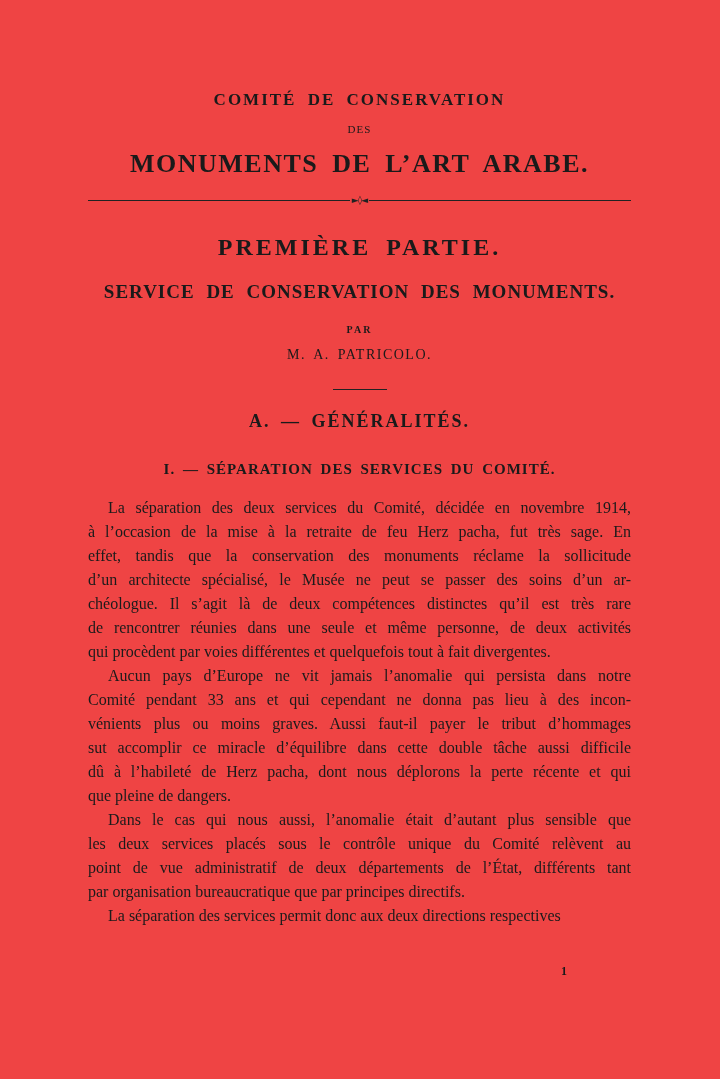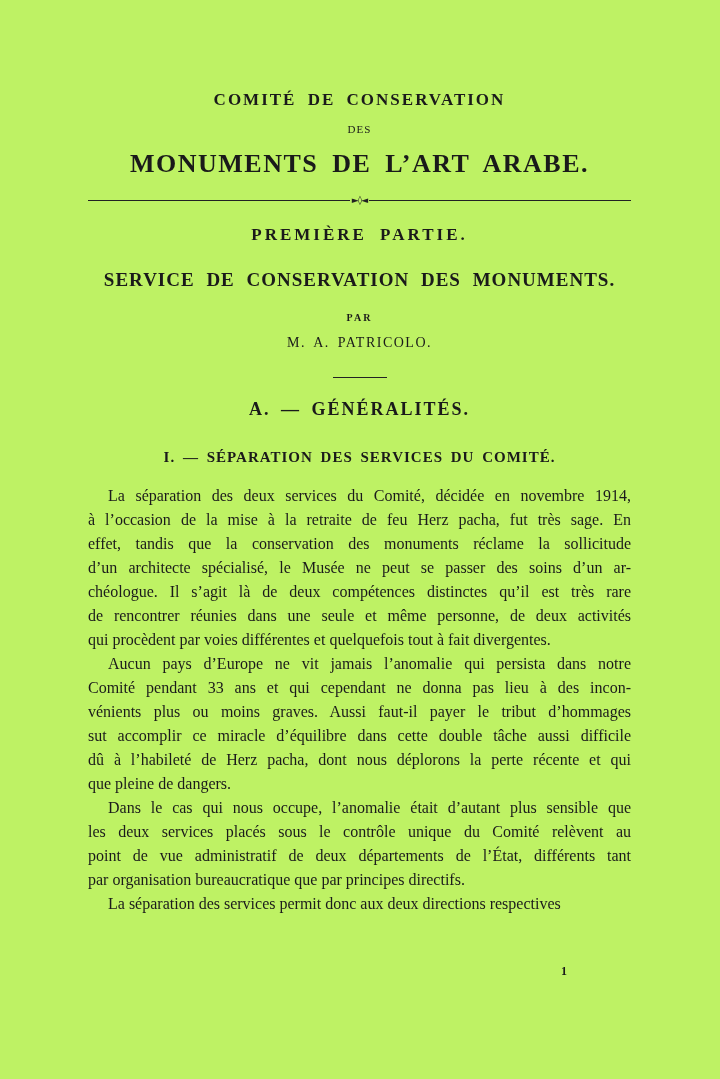--- a/index.html
+++ b/index.html
@@ -1,21 +1,21 @@
 <!DOCTYPE html>
 <html><head>
 <meta charset="utf-8">
 <style>
   * { margin: 0; padding: 0; box-sizing: border-box; }
   html, body { background: #e8e8e8; }
   .page {
     position: relative;
     width: 720px;
     height: 1079px;
-    background: #bef264;
+    background: #ef4444;
     font-family: "Liberation Serif", "DejaVu Serif", serif;
     color: #1a1a1a;
     overflow: hidden;
   }
   .content {
     position: absolute;
     left: 88px;
     top: 90px;
     width: 543px;
   }
@@ -47,22 +47,22 @@
     border-top: 1.4px solid #222;
   }
   .divider .ornament {
     font-family: "DejaVu Sans", sans-serif;
     font-size: 9px; line-height: 9px;
     color: #222;
     padding: 0 2px;
     letter-spacing: -1px;
   }
   .part-title {
-    margin-top: 16px;
-    font-size: 17px; font-weight: bold;
+    margin-top: 28px;
+    font-size: 24px; font-weight: bold;
     letter-spacing: 3px; word-spacing: 6px;
     line-height: 26px;
   }
   .service-title {
     margin-top: 20px;
     font-size: 19px; font-weight: bold;
     letter-spacing: 1px; word-spacing: 6px;
     line-height: 24px;
   }
   .compte {
@@ -165,21 +165,21 @@
         <div class="line">d’un architecte spécialisé, le Musée ne peut se passer des soins d’un ar-</div>
         <div class="line">chéologue. Il s’agit là de deux compétences distinctes qu’il est très rare</div>
         <div class="line">de rencontrer réunies dans une seule et même personne, de deux activités</div>
         <div class="line last">qui procèdent par voies différentes et quelquefois tout à fait divergentes.</div>
         <div class="line indent">Aucun pays d’Europe ne vit jamais l’anomalie qui persista dans notre</div>
         <div class="line">Comité pendant 33 ans et qui cependant ne donna pas lieu à des incon-</div>
         <div class="line">vénients plus ou moins graves. Aussi faut-il payer le tribut d’hommages</div>
         <div class="line">sut accomplir ce miracle d’équilibre dans cette double tâche aussi difficile</div>
         <div class="line">dû à l’habileté de Herz pacha, dont nous déplorons la perte récente et qui</div>
         <div class="line last">que pleine de dangers.</div>
-        <div class="line indent">Dans le cas qui nous occupe, l’anomalie était d’autant plus sensible que</div>
+        <div class="line indent">Dans le cas qui nous aussi, l’anomalie était d’autant plus sensible que</div>
         <div class="line">les deux services placés sous le contrôle unique du Comité relèvent au</div>
         <div class="line">point de vue administratif de deux départements de l’État, différents tant</div>
         <div class="line last">par organisation bureaucratique que par principes directifs.</div>
         <div class="line indent last">La séparation des services permit donc aux deux directions respectives</div>
       </div>
 
   </div>
 
   <div class="page-number">1</div>
 </div>

